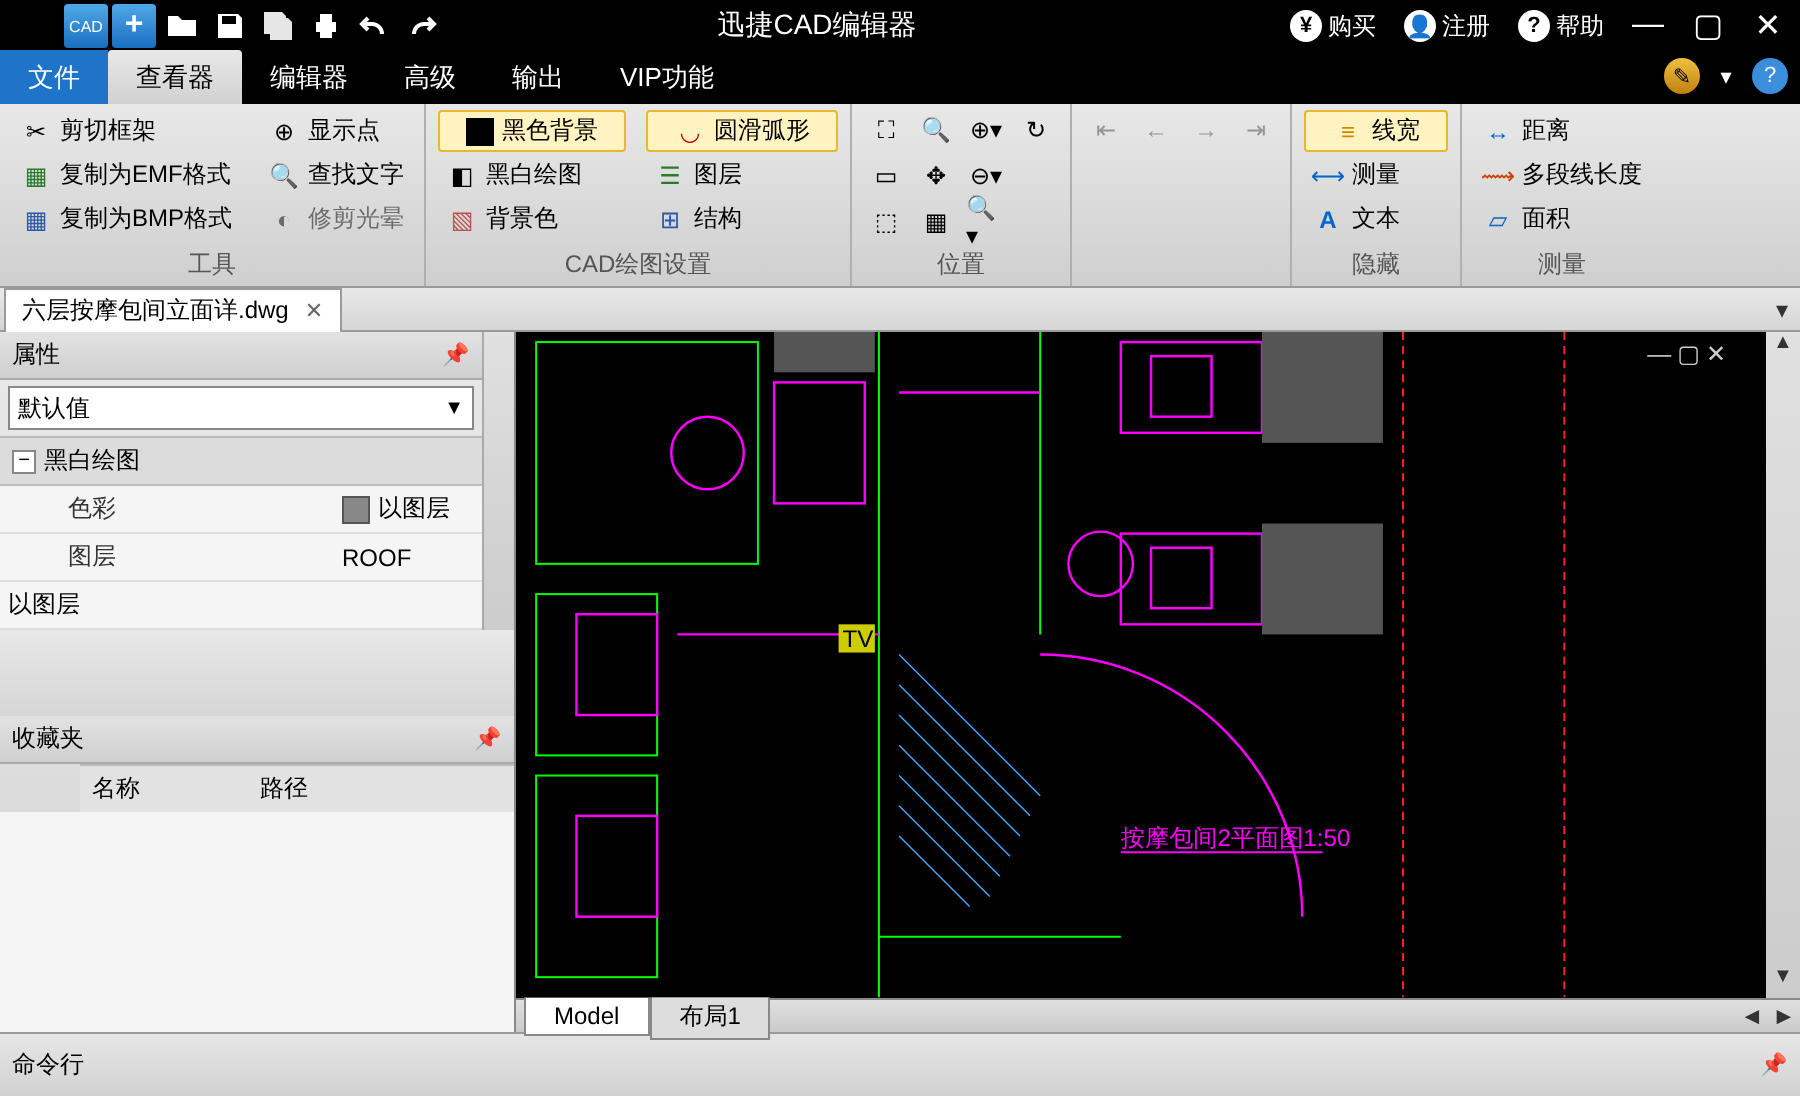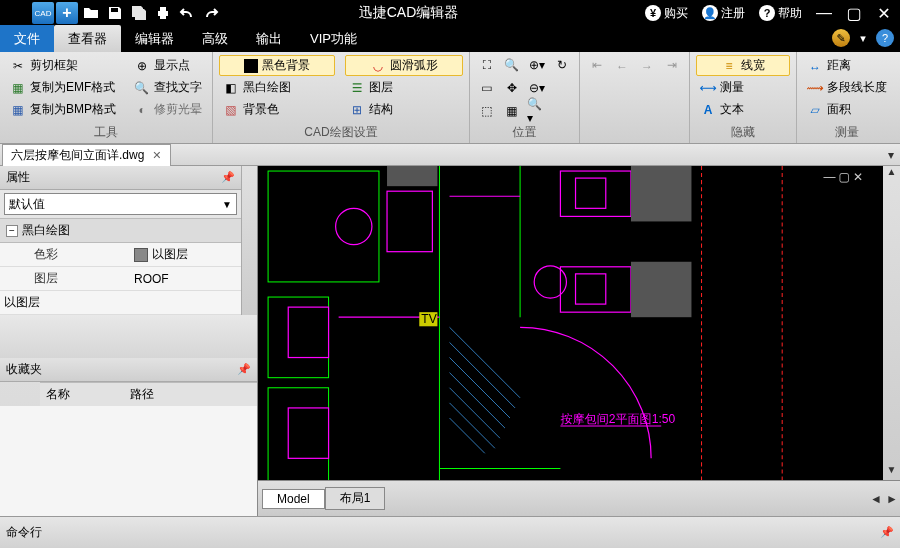--- a/index.html
+++ b/index.html
@@ -25,21 +25,21 @@
 .menubar .spacer { flex: 1; }
 .menubar .help-icons { display: flex; gap: 4px; padding-right: 6px; padding-bottom:2px;}
 .hicon { width: 18px; height: 18px; border-radius: 50%; display:flex;align-items:center;justify-content:center;font-size:11px;cursor:pointer;}
 
 
 .ribbon { height: 92px; background: linear-gradient(#e8e8e8,#cfcfcf); display: flex; border-bottom: 1px solid #9a9a9a; }
 .ribbon-group { border-right: 1px solid #b0b0b0; display: flex; flex-direction: column; padding: 3px 6px 0 6px; }
 .ribbon-group .items { flex: 1; display: flex; flex-direction: column; gap: 1px; }
 .ribbon-group .label { text-align: center; color: #555; font-size: 12px; padding: 2px 0; }
 .ritem { display: flex; align-items: center; gap: 4px; padding: 2px 4px; cursor: pointer; white-space: nowrap; }
-.ritem.highlight { background: #fff3c2; border: 1px solid #e8b92e; border-radius: 2px; padding: 1px 24px; }
+.ritem.highlight { background: #fff3c2; border: 1px solid #e8b92e; border-radius: 2px; padding: 1px 13px; }
 .ricon { width: 16px; height: 16px; display: inline-flex; align-items: center; justify-content: center; font-size: 12px; }
 .ribbon-group.cols .items { flex-direction: row; gap: 10px; }
 .col { display: flex; flex-direction: column; gap: 1px; }
 .ribbon-group.iconsonly .items { flex-direction: column; gap:3px;}
 .iconrow { display: flex; gap: 3px; }
 .ibtn { width: 22px; height: 20px; display: flex; align-items: center; justify-content: center; cursor: pointer; border:1px solid transparent;}
 .ibtn.dim { opacity: .35; }
 
 
 .doctab-bar { height: 22px; background: linear-gradient(#e8e8e8,#d6d6d6); display: flex; align-items: center; border-bottom: 1px solid #9a9a9a; }
@@ -50,35 +50,35 @@
 
 .main { flex: 1; display: flex; min-height: 0; }
 .side { width: 258px; background: linear-gradient(#e8e8e8,#d6d6d6); display: flex; flex-direction: column; border-right: 1px solid #888; }
 .panel-hdr { background: linear-gradient(#e2e2e2,#cfcfcf); padding: 3px 6px; display: flex; align-items: center; border-bottom: 1px solid #aaa; font-size:12px;}
 .panel-hdr .pin { margin-left: auto; cursor: pointer; font-size: 11px; color:#444; }
 .combo { margin: 3px 4px; height: 22px; background: #fff; border: 1px solid #888; display: flex; align-items: center; padding: 0 4px; cursor: pointer; }
 .combo .arrow { margin-left: auto; font-size:10px;}
 .prop-section { background: #dcdcdc; padding: 3px 6px; display: flex; align-items: center; gap: 4px; border-top:1px solid #bbb; border-bottom:1px solid #bbb;}
 .prop-section .exp { width:12px;height:12px;border:1px solid #888;background:#fff;display:flex;align-items:center;justify-content:center;font-size:10px;line-height:1;}
 .prop-grid { background: #f5f5f5; }
-.prop-row { display: flex; height: 24px; align-items: center; border-bottom: 1px solid #ddd; }
+.prop-row { display: flex; height: 24px; align-items: center; border-bottom: 1px solid #ddd; gap: 37px; }
 .prop-row .k { width: 130px; padding-left: 34px; color: #333; }
 .prop-row .v { flex: 1; display: flex; align-items: center; gap: 4px; padding-left:4px;}
 .swatch { width: 14px; height: 14px; background: #888; border: 1px solid #555; }
 .side .filler { flex:1; background:linear-gradient(#e8e8e8,#d6d6d6);}
 .fav-hdr { display: flex; padding: 3px 6px; gap: 60px; border-top:1px solid #bbb; background:#e2e2e2;margin-left:40px;}
 .side-scroll { width:16px; background:linear-gradient(#e0e0e0,#ccc); border-left:1px solid #aaa;}
 
 
 .canvas-wrap { flex: 1; display: flex; flex-direction: column; background: #000; position: relative; }
 .canvas { flex: 1; position: relative; overflow: hidden; }
 .canvas svg { position: absolute; inset: 0; }
 .mini-ctrl { position: absolute; top: 4px; right: 20px; display: flex; gap: 3px; }
 .mini-ctrl span { color: #ccc; font-size: 12px; cursor: pointer; }
-.layout-tabs { height: 36px; background: linear-gradient(#e0e0e0,#cacaca); display: flex; align-items: center; padding-left:4px; gap:0; border-top:1px solid #888;}
+.layout-tabs { height: 17px; background: linear-gradient(#e0e0e0,#cacaca); display: flex; align-items: center; padding-left:4px; gap:0; border-top:1px solid #888;}
 .ltab { padding: 2px 14px; border: 1px solid #888; background: #ddd; cursor: pointer; font-size:12px;}
 .ltab.active { background: #fff; }
 .layout-tabs .harrow { margin-left:auto; display:flex;}
 .layout-tabs .harrow span { width:16px; text-align:center; cursor:pointer; color:#333;}
 .cscroll { width: 17px; background: linear-gradient(#e0e0e0,#ccc); display:flex;flex-direction:column;}
 .cscroll .arr { height:16px; text-align:center; font-size:10px; color:#333; cursor:pointer;}
 .cscroll .track { flex:1; }
 
 
 .cmdline { height: 32px; background: linear-gradient(#e6e6e6,#d2d2d2); display: flex; align-items: center; padding: 0 6px; border-top: 1px solid #999; }

